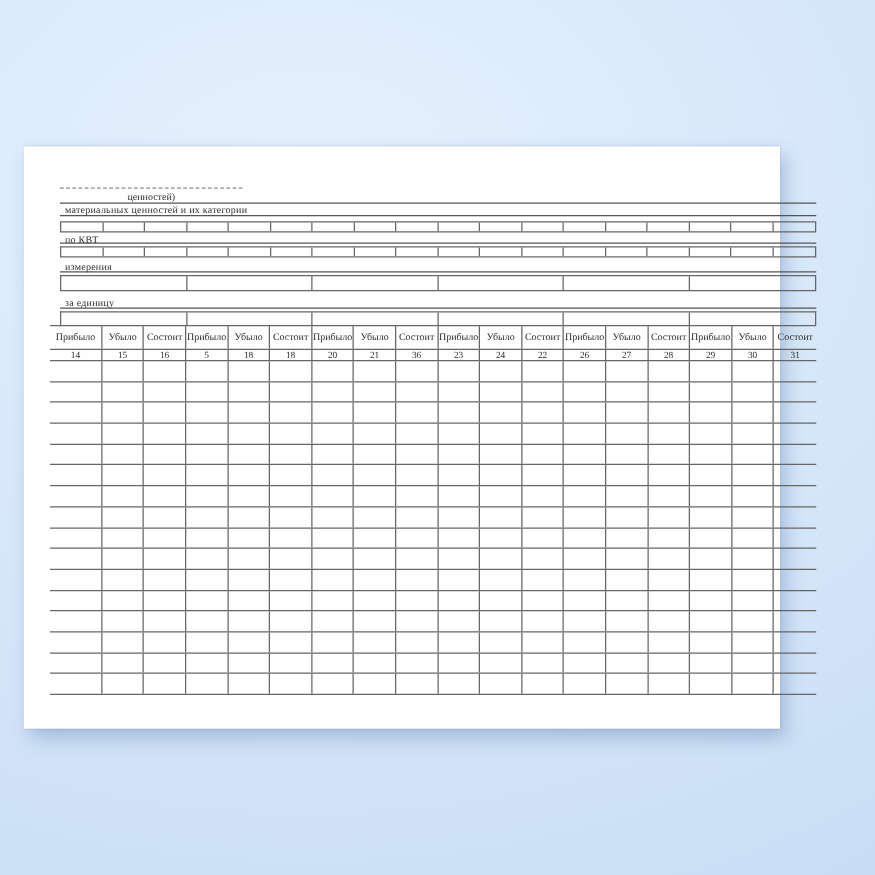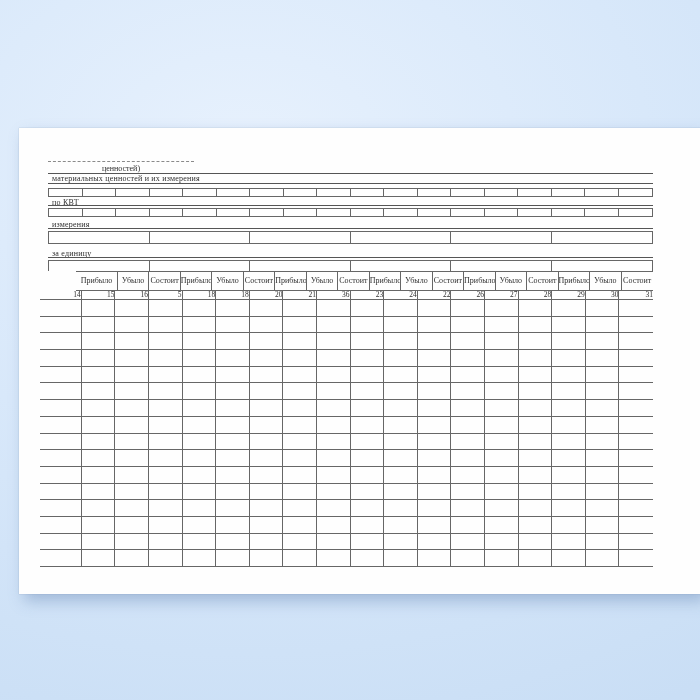--- a/index.html
+++ b/index.html
@@ -7,21 +7,21 @@
     --paper:#fefefe; --line:#666666; --rule:#555555; --ink:#2e2e2e;
   }
   *{margin:0;padding:0;box-sizing:border-box;}
   html,body{width:700px;height:700px;overflow:hidden;}
   body{
     font-family:"Liberation Serif","DejaVu Serif",serif;
     background:radial-gradient(ellipse 120% 90% at 35% 22%, var(--bg-light) 0%, var(--bg-mid) 48%, var(--bg-deep) 100%);
     position:relative;
   }
   .sheet{
-    position:absolute; left:19px; top:128px; width:682px; height:466px;
+    position:absolute; left:19px; top:117px; width:605px; height:466px;
     background:var(--paper);
     box-shadow:0 0 1px rgba(110,135,170,.55), 5px 7px 14px rgba(105,135,180,.45);
   }
   .abs{position:absolute;}
   .dashline{left:29px; top:33px; width:146px; height:0; border-top:1px dashed #8a8a8a;}
   .caption{left:29px; top:36px; width:146px; text-align:center; font-size:8px; line-height:9px; color:var(--ink);}
   .flabel{left:33px; font-size:8px; line-height:9px; letter-spacing:.2px; color:var(--ink); white-space:nowrap;}
   .hrule{left:29px; width:605px; height:0; border-top:1px solid var(--rule);}
   .lab0{top:46px;} .rul1{top:45px;} .rul2{top:55px;}
   .lab1{top:70px;} .rul3{top:77px;}
@@ -31,35 +31,35 @@
   .fcells > div{border-right:1px solid var(--line);}
   .fcells > div:last-child{border-right:none;}
   .cr0{top:60px; height:9px;}
   .cr1{top:80px; height:9px;}
   .cr2{top:103px; height:13px;}
   .cr3{top:132px; height:11px; border-bottom:none;}
   .mtable{left:21px; top:143px; width:613px; color:var(--ink);}
   .trow{display:grid; border-bottom:1px solid var(--line);}
   .trow > div{border-right:1px solid var(--line); overflow:hidden; text-align:center;}
   .trow > div:last-child{border-right:none;}
-  .thead{border-top:1px solid var(--line); height:20px;margin-left:36px;}
+  .thead{border-top:1px solid var(--line); height:20px;}
   .thead > div{font-size:8px; line-height:18px;}
   .tnums{height:9px;}
-  .tnums > div{font-size:7.5px; line-height:8px;text-align:right;}
+  .tnums > div{font-size:7.5px; line-height:8px;}
   .tbody-row{height:16.7px;}
 </style>
 </head>
 <body>
 
 <div class="sheet">
   <div class="abs dashline"></div>
   <div class="abs caption">ценностей)</div>
 
   <div class="abs hrule rul1"></div>
-  <div class="abs flabel lab0">материальных ценностей и их измерения</div>
+  <div class="abs flabel lab0">материальных ценностей и их категории</div>
   <div class="abs hrule rul2"></div>
   <div class="abs fcells cr0" style="grid-template-columns: repeat(18, 1fr);">
       <div></div>
       <div></div>
       <div></div>
       <div></div>
       <div></div>
       <div></div>
       <div></div>
       <div></div>

